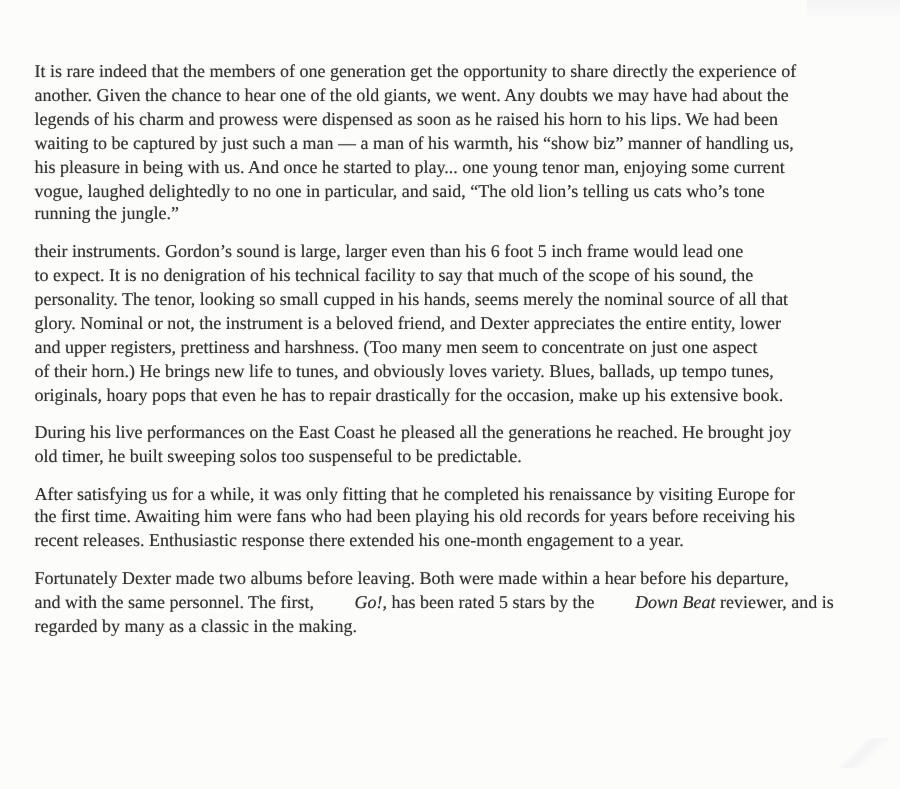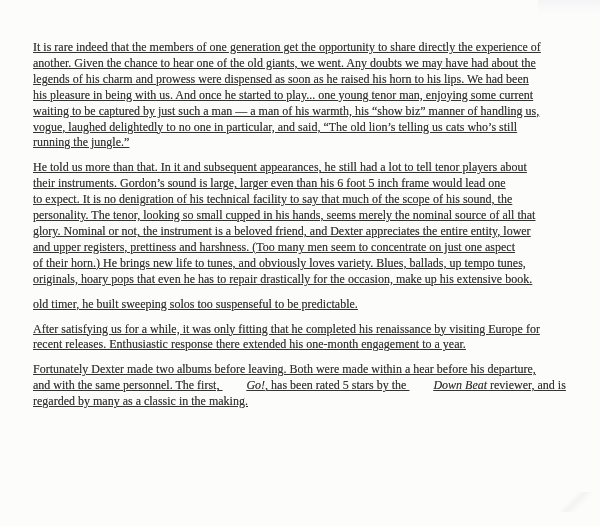--- a/index.html
+++ b/index.html
@@ -19,67 +19,67 @@
     background:linear-gradient(180deg,#f4f4f6 0%,rgba(252,252,251,0) 90%);
     pointer-events:none;
   }
   .scan-smudge-bottom{
     position:absolute;right:8px;bottom:14px;width:34px;height:20px;
     background:linear-gradient(135deg,rgba(252,252,251,0) 35%,#f3f3f4 50%,rgba(252,252,251,0) 70%);
     pointer-events:none;
   }
   .doc{
     position:absolute;
-    left:33px;top:40px;
+    left:23px;top:40px;
     width:545px;
     color:var(--ink);
     font-size:12px;
     line-height:15.9px;
     text-shadow:0 0 0.5px rgba(51,51,51,0.55);
-    text-decoration:underline;
   }
   .para{
     margin:0 0 9px 0;
     padding:0;
   }
   .line{
     display:block;
     white-space:nowrap;
   }
   .line i{font-style:italic;margin-left:24px;}
 </style>
 </head>
 <body>
 
 <div class="scan-smudge-top"></div>
 <div class="doc">
     <p class="para">
       <span class="line">It is rare indeed that the members of one generation get the opportunity to share directly the experience of</span>
       <span class="line">another. Given the chance to hear one of the old giants, we went. Any doubts we may have had about the</span>
       <span class="line">legends of his charm and prowess were dispensed as soon as he raised his horn to his lips. We had been</span>
+      <span class="line">waiting to be captured by just such a man — a man of his warmth, his “show biz” manner of handling us,</span>
       <span class="line">his pleasure in being with us. And once he started to play... one young tenor man, enjoying some current</span>
-      <span class="line">waiting to be captured by just such a man — a man of his warmth, his “show biz” manner of handling us,</span>
-      <span class="line">vogue, laughed delightedly to no one in particular, and said, “The old lion’s telling us cats who’s still</span>
+      <span class="line">vogue, laughed delightedly to no one in particular, and said, “The old lion’s telling us cats who’s tone</span>
       <span class="line">running the jungle.”</span>
     </p>
     <p class="para">
-      <span class="line">He told us more than that. In it and subsequent appearances, he still had a lot to tell tenor players about</span>
       <span class="line">their instruments. Gordon’s sound is large, larger even than his 6 foot 5 inch frame would lead one</span>
       <span class="line">to expect. It is no denigration of his technical facility to say that much of the scope of his sound, the</span>
       <span class="line">personality. The tenor, looking so small cupped in his hands, seems merely the nominal source of all that</span>
       <span class="line">glory. Nominal or not, the instrument is a beloved friend, and Dexter appreciates the entire entity, lower</span>
       <span class="line">and upper registers, prettiness and harshness. (Too many men seem to concentrate on just one aspect</span>
       <span class="line">of their horn.) He brings new life to tunes, and obviously loves variety. Blues, ballads, up tempo tunes,</span>
       <span class="line">originals, hoary pops that even he has to repair drastically for the occasion, make up his extensive book.</span>
     </p>
     <p class="para">
+      <span class="line">During his live performances on the East Coast he pleased all the generations he reached. He brought joy</span>
       <span class="line">old timer, he built sweeping solos too suspenseful to be predictable.</span>
     </p>
     <p class="para">
       <span class="line">After satisfying us for a while, it was only fitting that he completed his renaissance by visiting Europe for</span>
+      <span class="line">the first time. Awaiting him were fans who had been playing his old records for years before receiving his</span>
       <span class="line">recent releases. Enthusiastic response there extended his one-month engagement to a year.</span>
     </p>
     <p class="para">
       <span class="line">Fortunately Dexter made two albums before leaving. Both were made within a hear before his departure,</span>
       <span class="line">and with the same personnel. The first, <i>Go!</i>, has been rated 5 stars by the <i>Down Beat</i> reviewer, and is</span>
       <span class="line">regarded by many as a classic in the making.</span>
     </p>
   </div>
 <div class="scan-smudge-bottom"></div>
 

